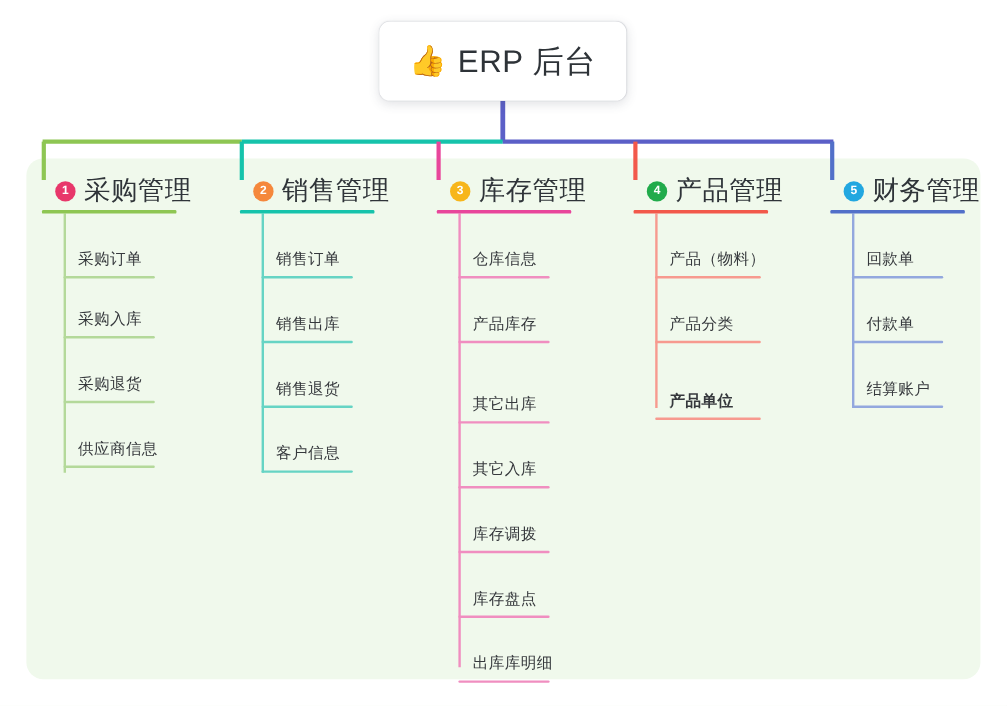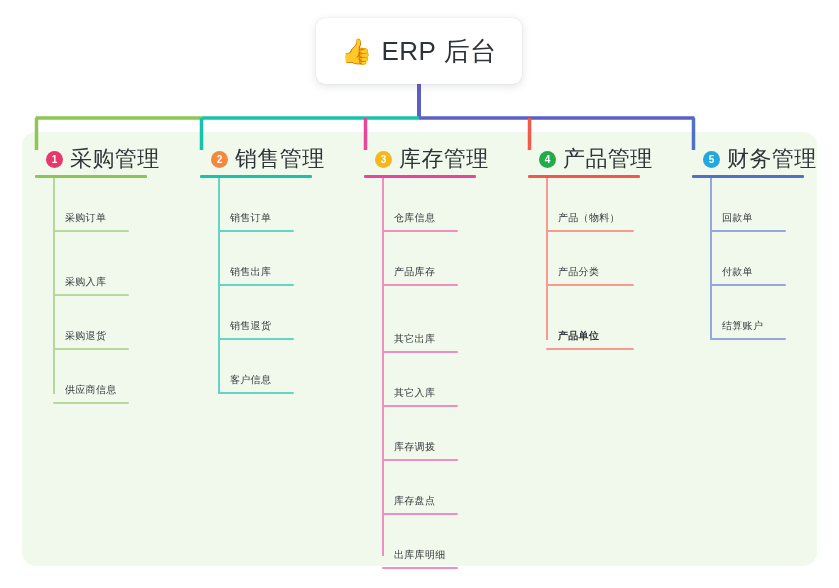--- a/index.html
+++ b/index.html
@@ -113,21 +113,21 @@
     box-sizing: border-box;
   }
   .item {
     position: relative;
     box-sizing: border-box;
   }
   .item-label {
     position: absolute;
     left: 12px;
     bottom: 7px;
-    font-size: 10px;
+    font-size: 13px;
     color: #36393d;
     white-space: nowrap;
     letter-spacing: 0.3px;
   }
   .item-rule {
     position: absolute;
     left: 0;
     bottom: 0;
     height: 2px;
     border-radius: 1px;
@@ -167,21 +167,21 @@
         <div class="col-header">
           <span class="badge" style="background: rgb(232, 55, 107);">1</span>
           <span class="col-title">采购管理</span>
         </div>
         <div class="col-rule" style="background: rgb(142, 198, 83); width: 112px;"></div>
         <div class="items">
           <div class="item" style="height: 54px;">
             <span class="item-label">采购订单</span>
             <div class="item-rule" style="background: rgb(180, 217, 154); width: 76px;"></div>
           </div>
-          <div class="item" style="height: 64px;">
+          <div class="item" style="height: 50px;">
             <span class="item-label">采购入库</span>
             <div class="item-rule" style="background: rgb(180, 217, 154); width: 76px;"></div>
           </div>
           <div class="item" style="height: 54px;">
             <span class="item-label">采购退货</span>
             <div class="item-rule" style="background: rgb(180, 217, 154); width: 76px;"></div>
           </div>
           <div class="item" style="height: 54px;">
             <span class="item-label">供应商信息</span>
             <div class="item-rule" style="background: rgb(180, 217, 154); width: 76px;"></div>

